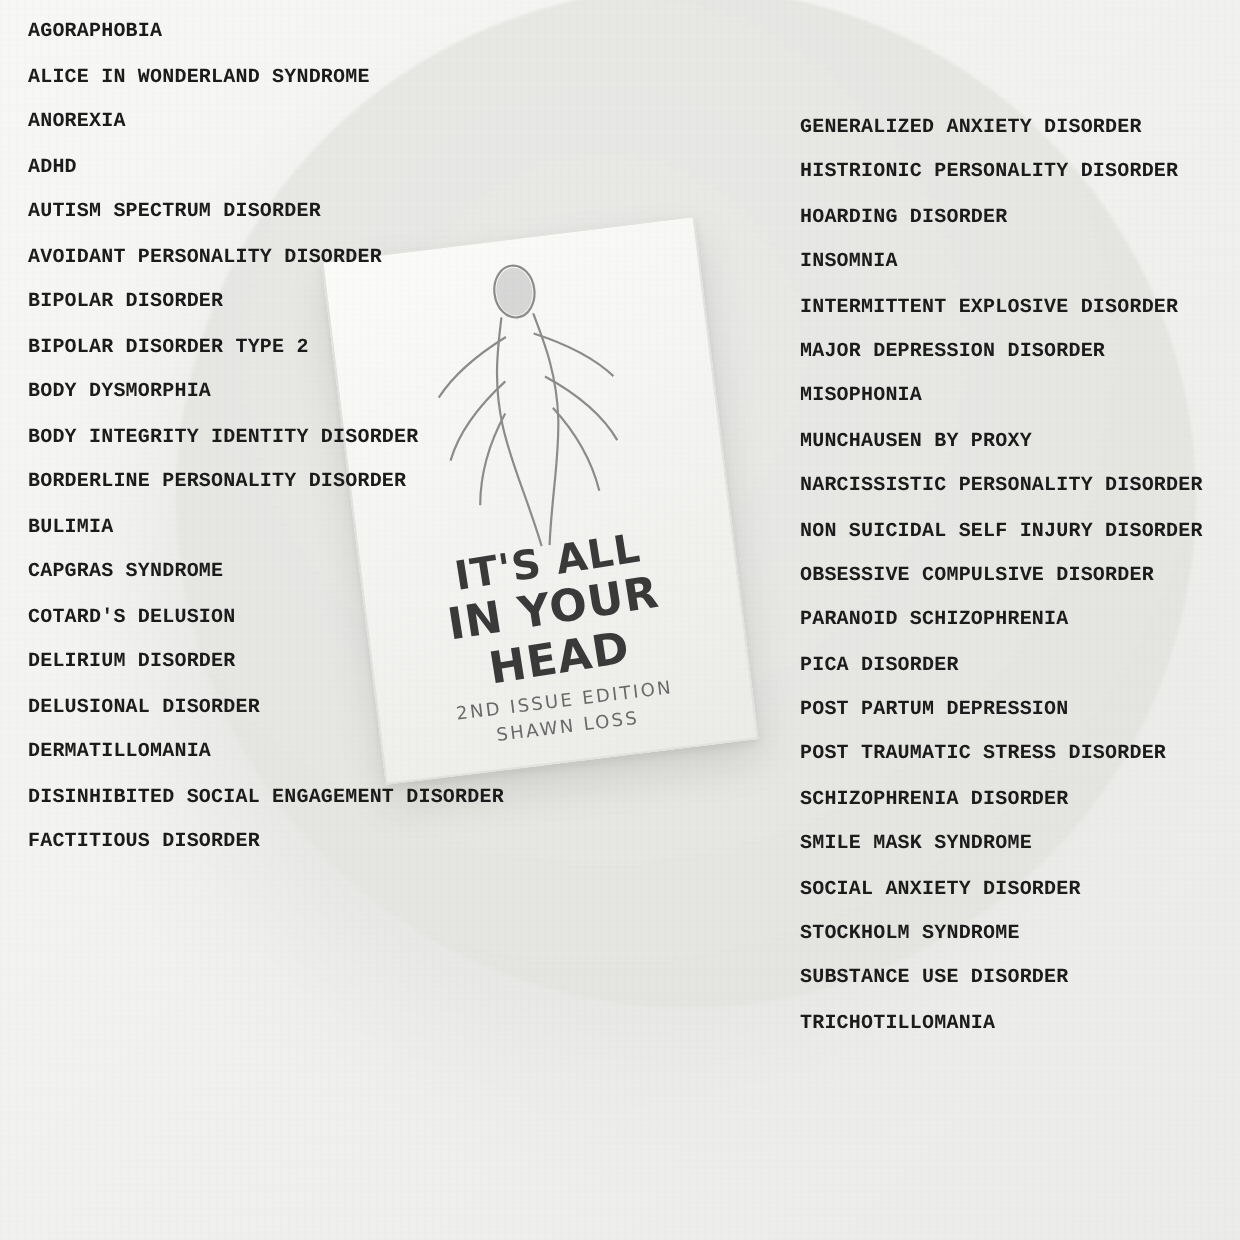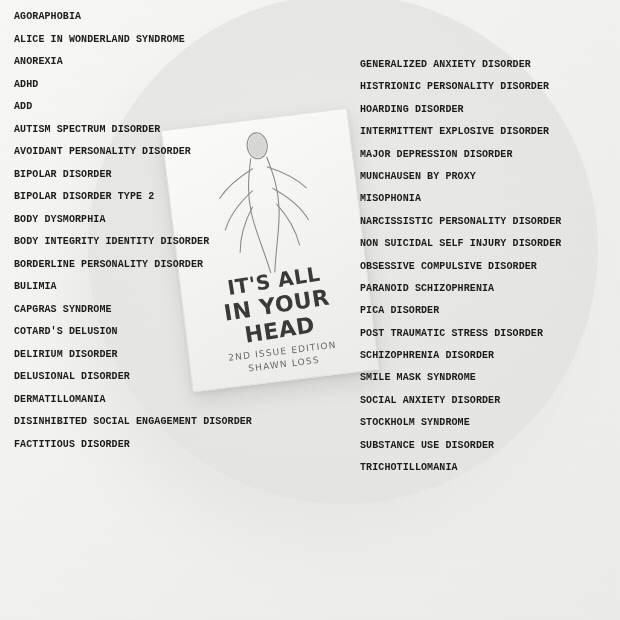--- a/index.html
+++ b/index.html
@@ -108,20 +108,21 @@
     font-weight: 700;
     letter-spacing: 0.1px;
     color: #1c1c1c;
     line-height: 1;
     margin-bottom: 12.5px;
     white-space: nowrap;
     text-transform: uppercase;
   }
   #col-right .term {
     margin-bottom: 12.4px;
+    margin-left: 40px;
   }
 </style>
 </head>
 <body>
 
 <div id="stage">
 
   <div id="circle-bg"></div>
 
   <div id="book">
@@ -148,21 +149,20 @@
       <div class="book-sub" id="bs1">2ND ISSUE EDITION</div>
       <div class="book-sub" id="bs2">SHAWN LOSS</div>
     </div>
   </div>
 
   <div id="col-left">
     <div class="term">AGORAPHOBIA</div>
     <div class="term">ALICE IN WONDERLAND SYNDROME</div>
     <div class="term">ANOREXIA</div>
     <div class="term">ADHD</div>
-    <div class="term">ADD</div>
     <div class="term">AUTISM SPECTRUM DISORDER</div>
     <div class="term">AVOIDANT PERSONALITY DISORDER</div>
     <div class="term">BIPOLAR DISORDER</div>
     <div class="term">BIPOLAR DISORDER TYPE 2</div>
     <div class="term">BODY DYSMORPHIA</div>
     <div class="term">BODY INTEGRITY IDENTITY DISORDER</div>
     <div class="term">BORDERLINE PERSONALITY DISORDER</div>
     <div class="term">BULIMIA</div>
     <div class="term">CAPGRAS SYNDROME</div>
     <div class="term">COTARD'S DELUSION</div>
@@ -170,29 +170,31 @@
     <div class="term">DELUSIONAL DISORDER</div>
     <div class="term">DERMATILLOMANIA</div>
     <div class="term">DISINHIBITED SOCIAL ENGAGEMENT DISORDER</div>
     <div class="term">FACTITIOUS DISORDER</div>
   </div>
 
   <div id="col-right">
     <div class="term">GENERALIZED ANXIETY DISORDER</div>
     <div class="term">HISTRIONIC PERSONALITY DISORDER</div>
     <div class="term">HOARDING DISORDER</div>
+    <div class="term">INSOMNIA</div>
     <div class="term">INTERMITTENT EXPLOSIVE DISORDER</div>
     <div class="term">MAJOR DEPRESSION DISORDER</div>
+    <div class="term">MISOPHONIA</div>
     <div class="term">MUNCHAUSEN BY PROXY</div>
-    <div class="term">MISOPHONIA</div>
     <div class="term">NARCISSISTIC PERSONALITY DISORDER</div>
     <div class="term">NON SUICIDAL SELF INJURY DISORDER</div>
     <div class="term">OBSESSIVE COMPULSIVE DISORDER</div>
     <div class="term">PARANOID SCHIZOPHRENIA</div>
     <div class="term">PICA DISORDER</div>
+    <div class="term">POST PARTUM DEPRESSION</div>
     <div class="term">POST TRAUMATIC STRESS DISORDER</div>
     <div class="term">SCHIZOPHRENIA DISORDER</div>
     <div class="term">SMILE MASK SYNDROME</div>
     <div class="term">SOCIAL ANXIETY DISORDER</div>
     <div class="term">STOCKHOLM SYNDROME</div>
     <div class="term">SUBSTANCE USE DISORDER</div>
     <div class="term">TRICHOTILLOMANIA</div>
   </div>
 
   <div id="grain"></div>

